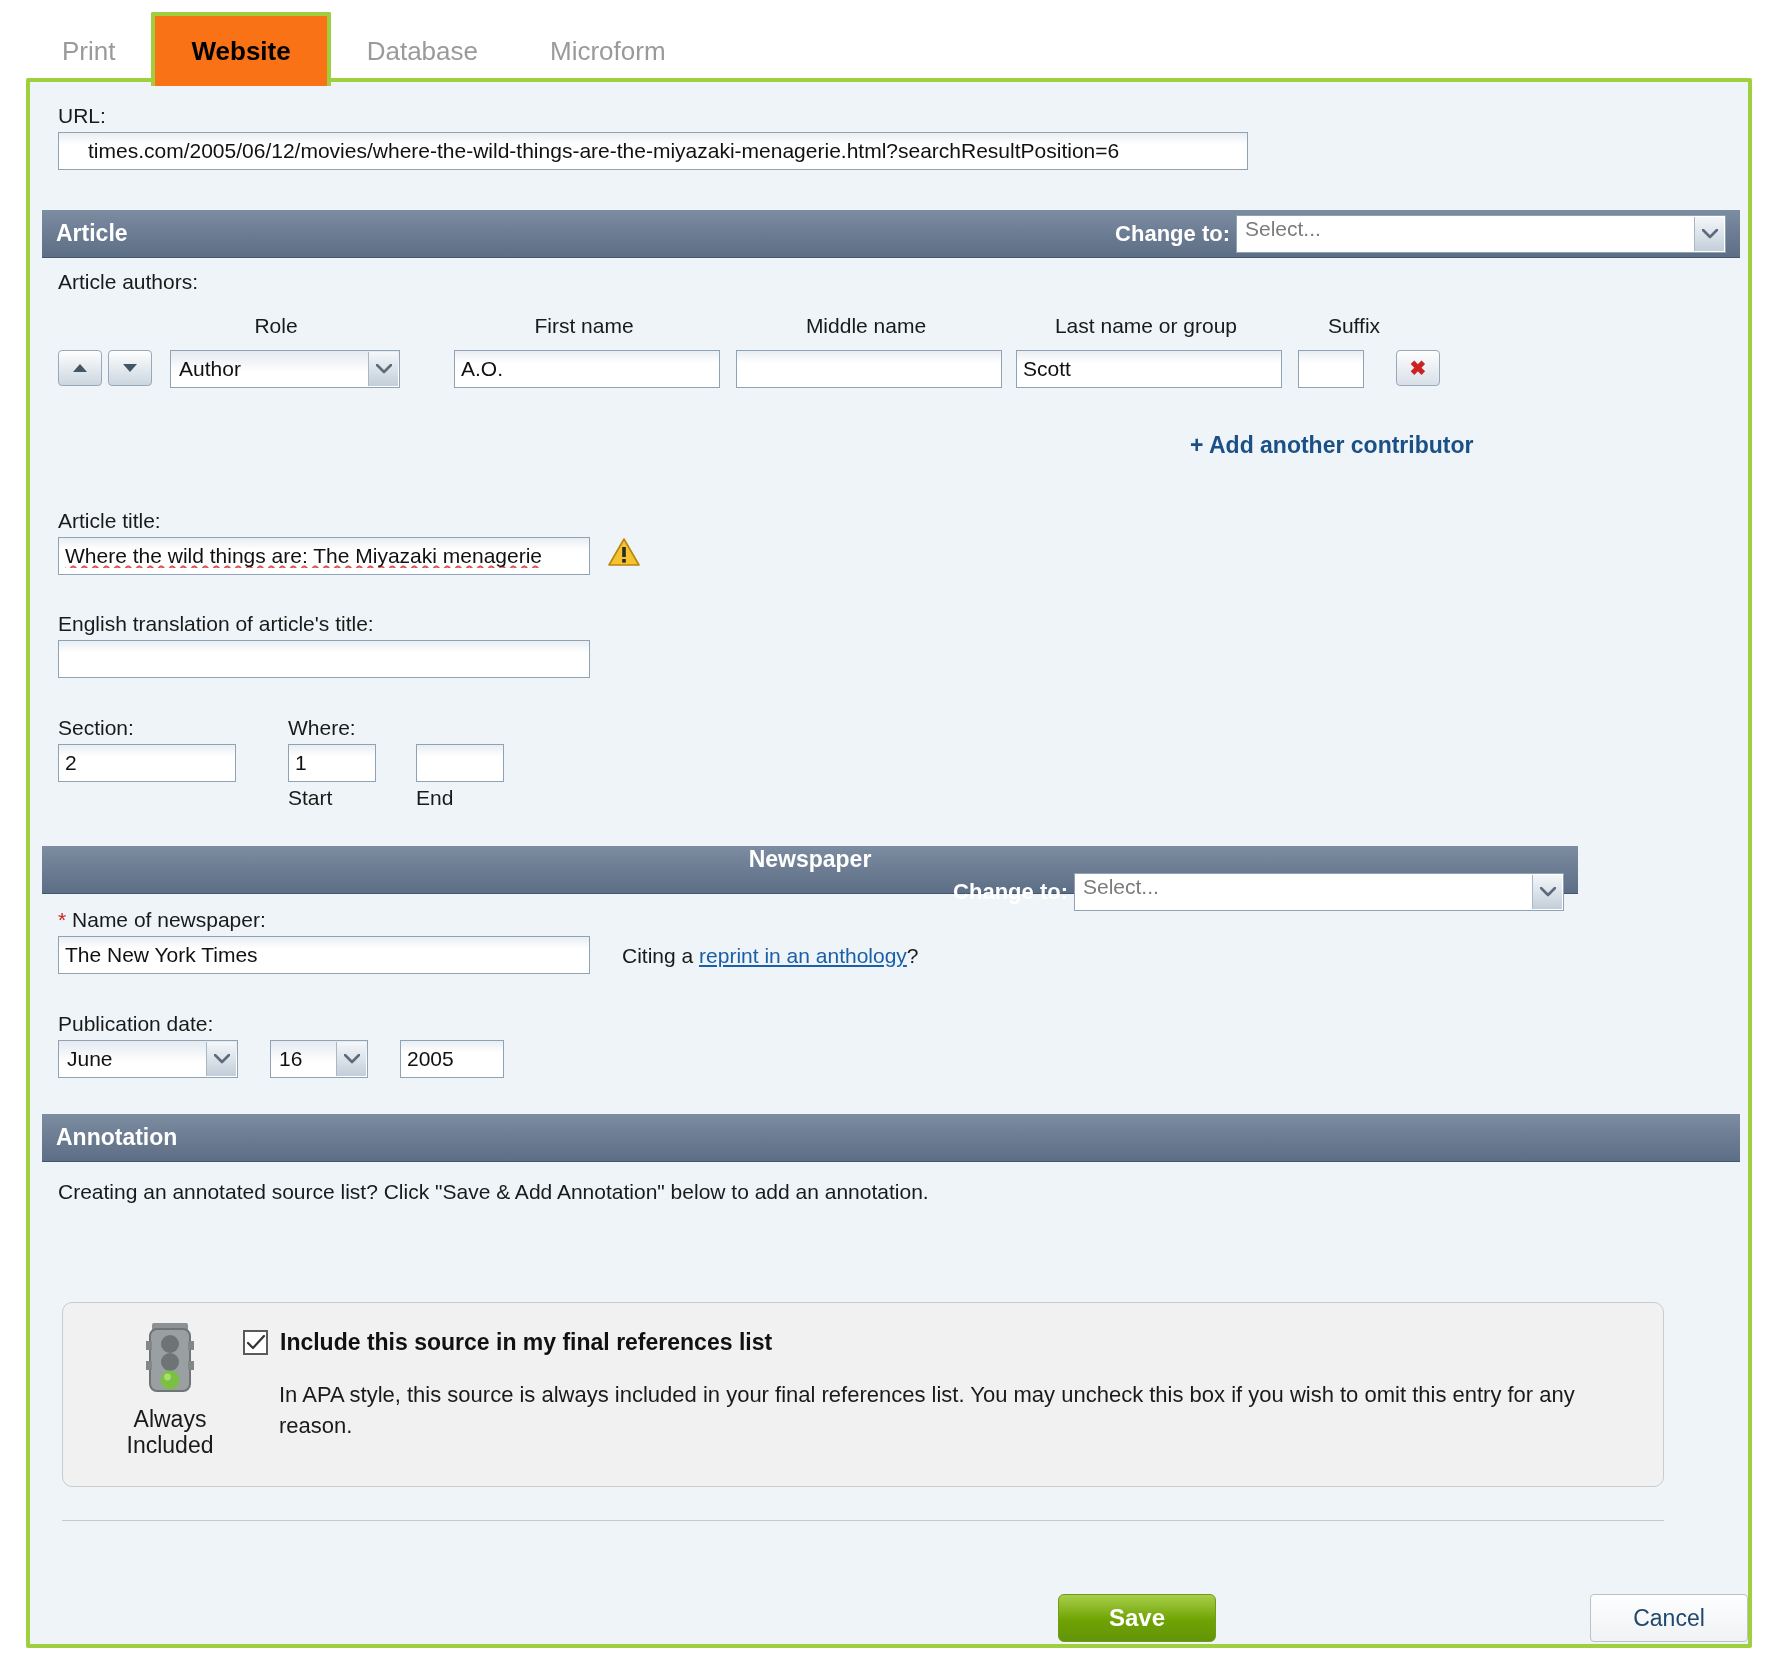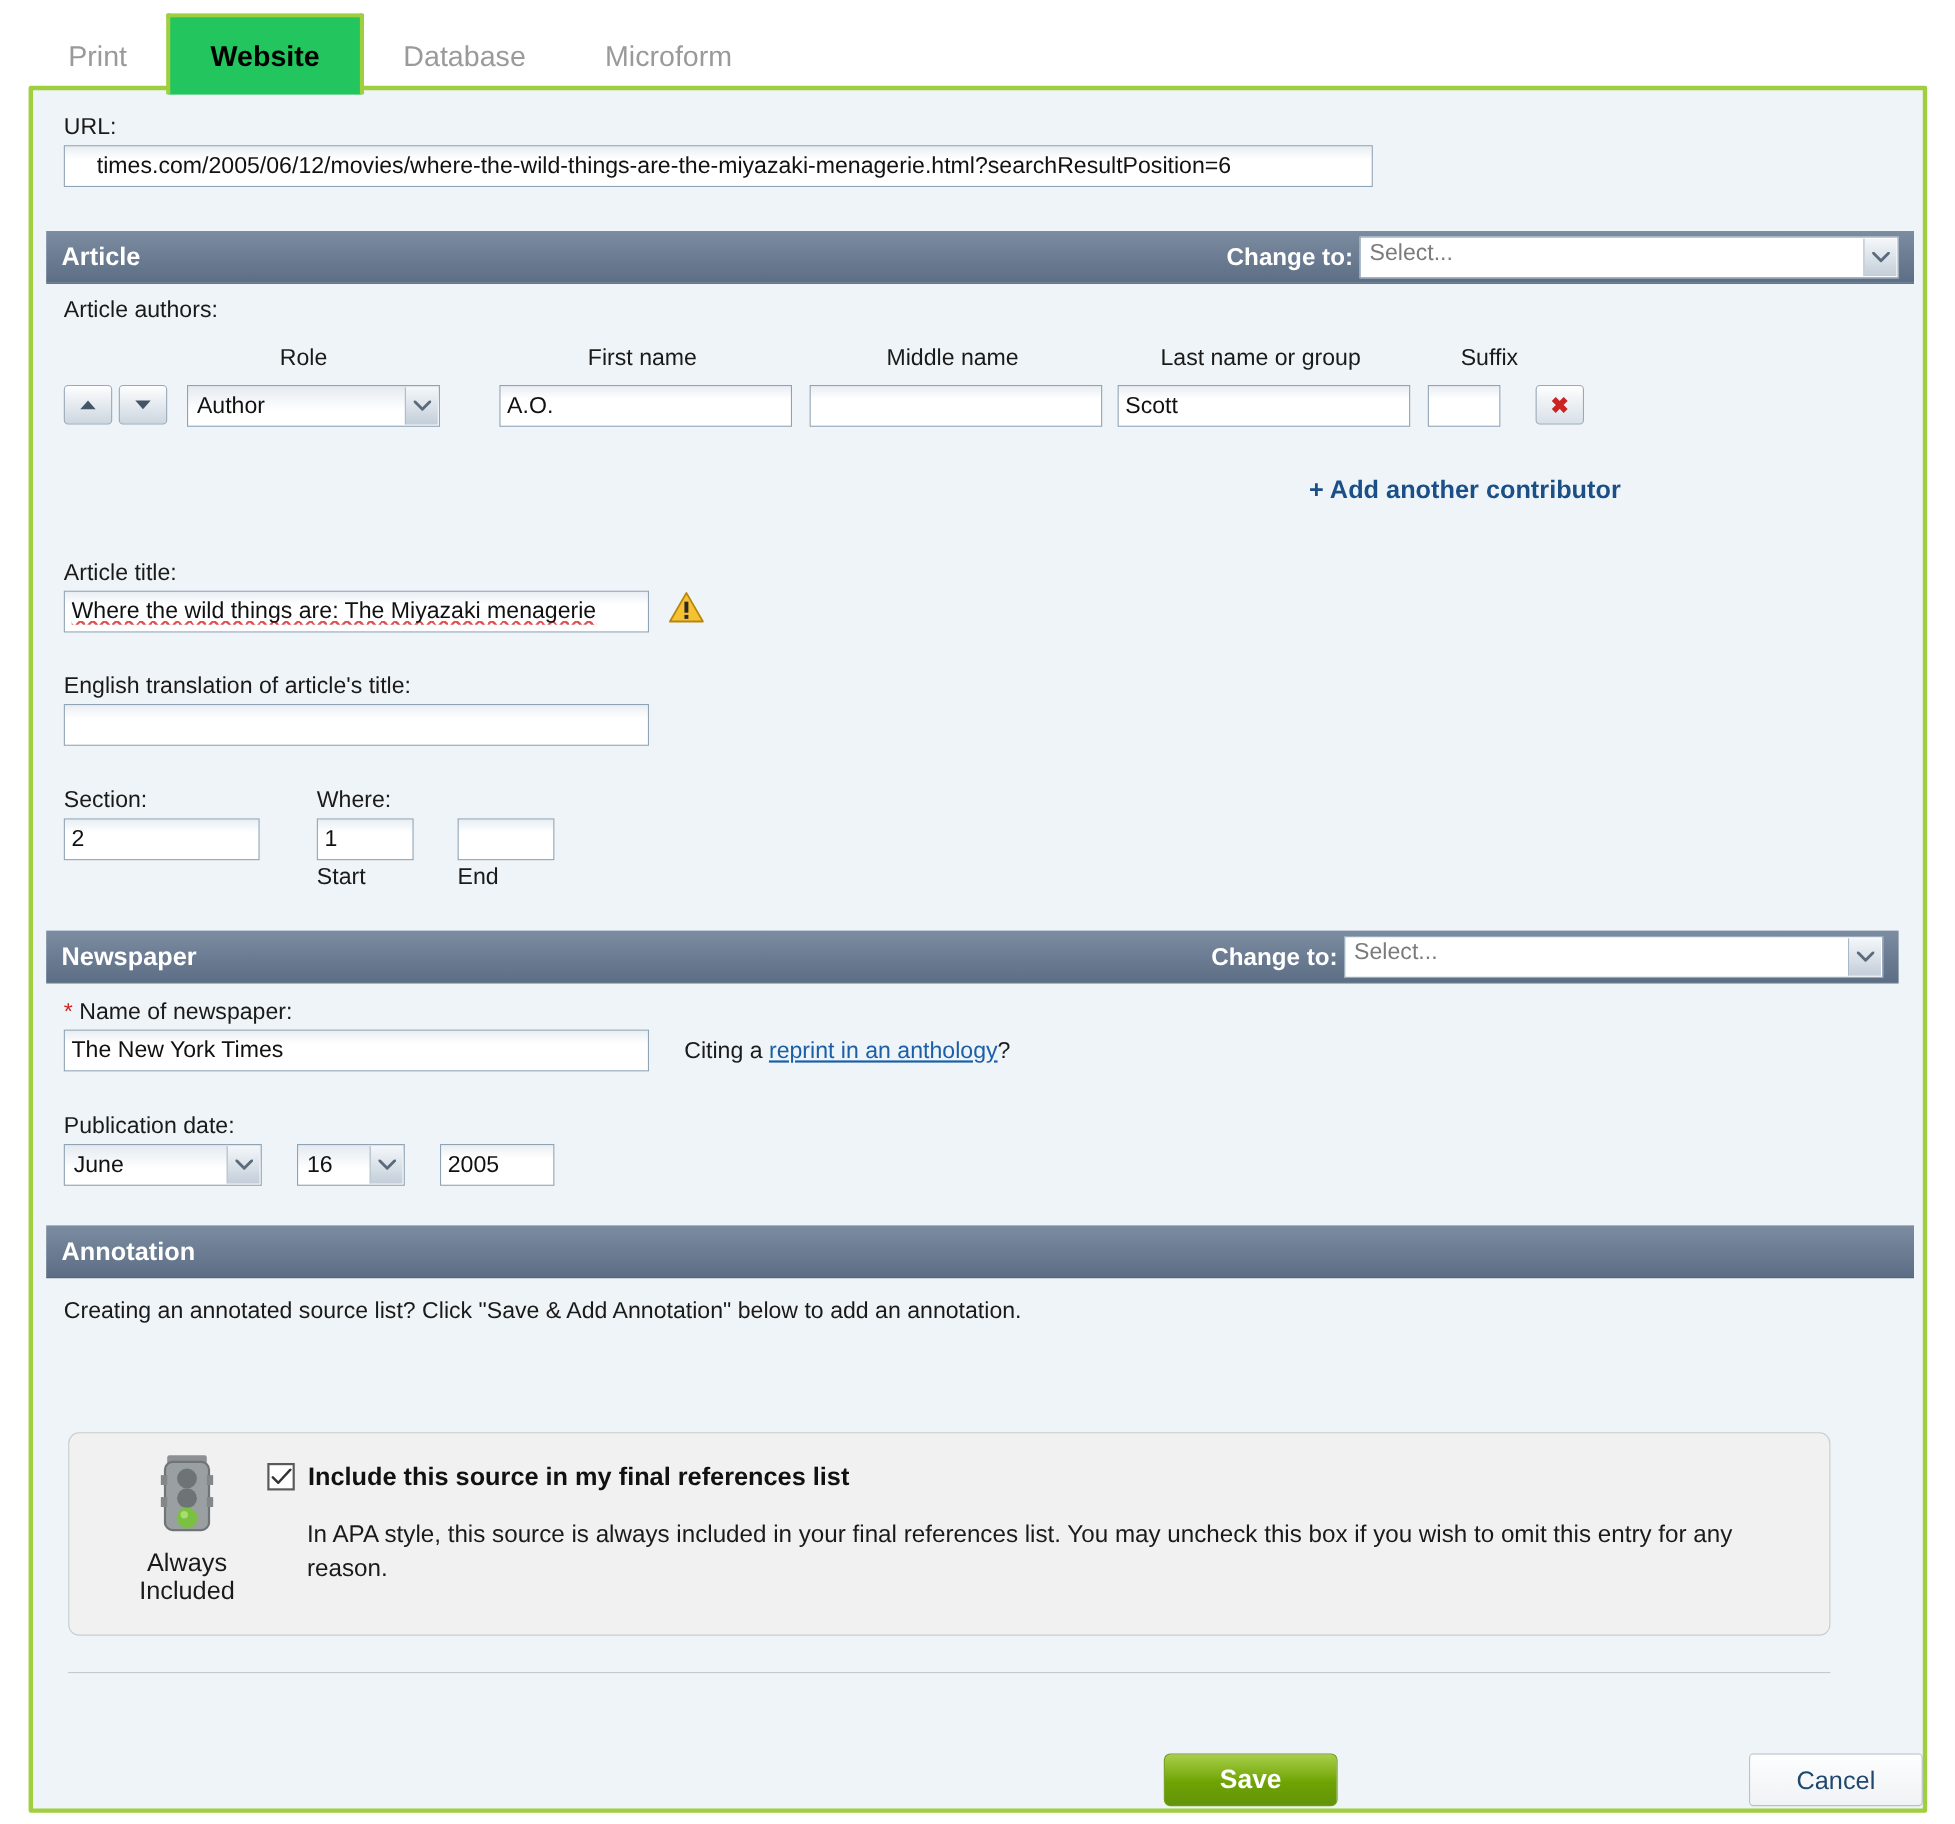--- a/index.html
+++ b/index.html
@@ -37,21 +37,21 @@
     background: transparent;
     border: none;
     font-family: "Liberation Sans", sans-serif;
     cursor: pointer;
     position: relative;
     white-space: nowrap;
   }
   .tab.active {
     color: #000000;
     font-weight: bold;
-    background: #22c55e;
+    background: #f97316;
     border: 4px solid #9fce3e;
     border-bottom: none;
     border-radius: 2px 2px 0 0;
     height: 74px;
     margin-bottom: -4px;
     z-index: 5;
   }
 
   
   .panel {
@@ -311,21 +311,21 @@
 
     <div class="abs lbl" style="left:28px; top:634px;">Section:</div>
     <input class="abs tin" type="text" style="left: 28px; top: 662px; width: 178px;" value="2">
 
     <div class="abs lbl" style="left:258px; top:634px;">Where:</div>
     <input class="abs tin" type="text" style="left: 258px; top: 662px; width: 88px;" value="1">
     <input class="abs tin" type="text" style="left: 386px; top: 662px; width: 88px;" value="">
     <div class="abs lbl" style="left:258px; top:704px;">Start</div>
     <div class="abs lbl" style="left:386px; top:704px;">End</div>
 
-    <div class="abs sechdr" style="left:12px; top:764px; width:1684px;">
+    <div class="abs sechdr" style="left:12px; top:764px; width:1536px;flex-direction:column;">
       <span class="ttl">Newspaper</span>
       <span class="chg">
         <span>Change to:</span>
         <span class="chg-select">
           <span class="ph">Select...</span>
           <span class="arrow">
             <svg width="16" height="10" viewBox="0 0 16 10">
                 <path d="M1 1 L8 8 L15 1" fill="none" stroke="#5b6b7c" stroke-width="2.6" stroke-linecap="round" stroke-linejoin="round"></path>
               </svg>
           </span>

